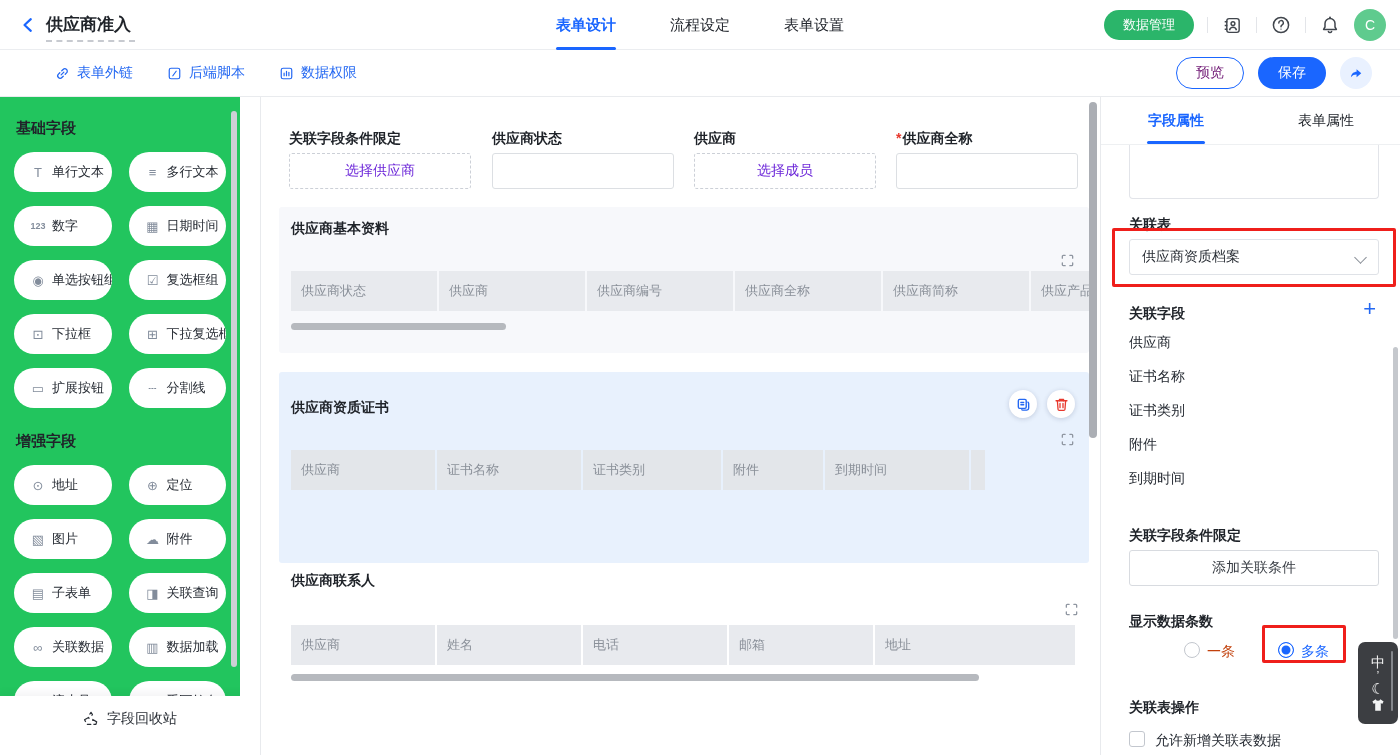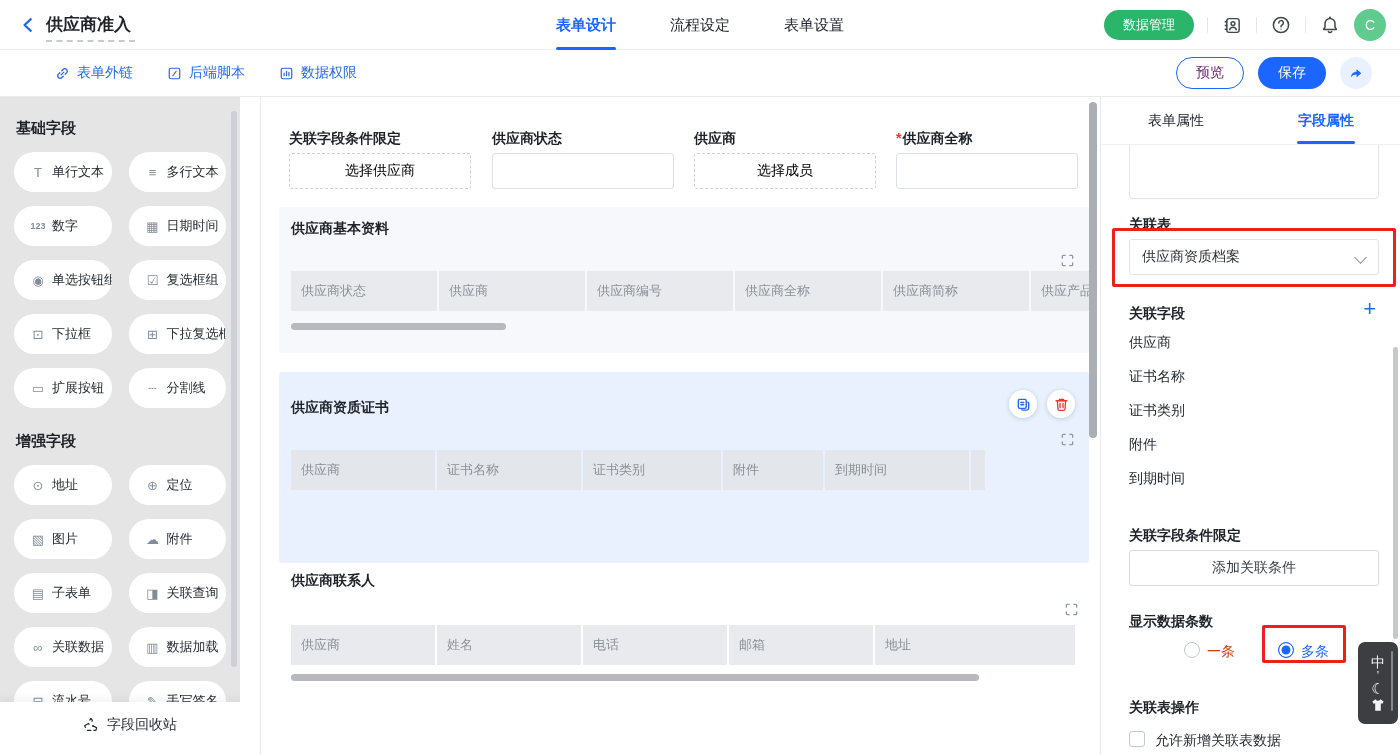--- a/index.html
+++ b/index.html
@@ -23,37 +23,37 @@
   
   .subbar { position:absolute; left:0; top:50px; width:1400px; height:47px; background:#fff; border-bottom:1px solid #e9ebee; z-index:29; }
   .subbar-links { position:absolute; left:55px; top:0; height:46px; display:flex; align-items:center; gap:34px; }
   .sub-link { display:flex; align-items:center; gap:7px; color:#2468f2; font-size:14px; cursor:pointer; }
   .subbar-right { position:absolute; right:28px; top:7px; display:flex; align-items:center; gap:14px; }
   .btn-preview { width:68px; height:32px; border-radius:16px; border:1px solid #1a66ff; color:#701a75; background:#fff; font-size:14px; display:flex; align-items:center; justify-content:center; cursor:pointer; }
   .btn-save { width:68px; height:32px; border-radius:16px; background:#1a66ff; color:#fff; font-size:14px; display:flex; align-items:center; justify-content:center; cursor:pointer; }
   .btn-share { width:32px; height:32px; border-radius:50%; background:#e9f1ff; display:flex; align-items:center; justify-content:center; cursor:pointer; }
 
   
-  .sidebar { position:absolute; left:0; top:97px; width:240px; bottom:8px; background:#e5e5e5; overflow:hidden; }
+  .sidebar { position:absolute; left:0; top:97px; width:240px; bottom:14px; background:#22c55e; overflow:hidden; }
   .sidebar-inner { padding:18px 14px 0 14px; }
   .side-sec-title { font-size:15px; font-weight:700; color:#20242a; margin:4px 0 14px 2px; }
   .pill-grid { display:grid; grid-template-columns:1fr 1fr; column-gap:17px; row-gap:14px; margin-bottom:24px; }
   .side-pill { height:40px; border-radius:20px; background:#fff; display:flex; align-items:center; padding-left:14px; font-size:13px; color:#262b33; cursor:grab; white-space:nowrap; overflow:hidden; }
   .side-pill .pi { width:20px; color:#828c9b; font-size:13px; margin-right:4px; flex:none; text-align:center; }
   .side-pill .pi.num { font-size:9px; font-weight:700; letter-spacing:0; }
   .side-scroll { position:absolute; right:3px; top:14px; width:6px; height:556px; border-radius:3px; background:#cdd0d5; cursor:pointer; }
   .recycle-bar { position:absolute; left:0; bottom:0; width:260px; height:45px; background:#fff; box-shadow:0 -3px 8px rgba(30,40,60,.06); display:flex; align-items:center; justify-content:center; gap:8px; font-size:14px; color:#2a2f36; cursor:pointer; z-index:5; }
 
   
   .canvas { position:absolute; left:260px; top:97px; width:840px; bottom:0; background:#fff; border-left:1px solid #e8eaed; overflow:hidden; }
   .canvas-scroll { position:absolute; right:3px; top:5px; width:8px; height:336px; border-radius:4px; background:#abaeb4; cursor:pointer; }
   .fld { position:absolute; width:182px; }
   .fld-label { font-size:14px; font-weight:700; color:#1f2329; height:20px; margin-bottom:3px; white-space:nowrap; }
   .req { color:#e8382d; margin-right:1px; }
-  .fld-input { height:36px; border-radius:3px; background:#fff; display:flex; align-items:center; justify-content:center; font-size:14px; color:#000000; }
+  .fld-input { height:36px; border-radius:3px; background:#fff; display:flex; align-items:center; justify-content:center; font-size:14px; color:#6d28d9; }
   .fld-input.dashed { border:1px dashed #ccd0d7; }
   .fld-input.solid { border:1px solid #dcdfe3; }
 
   .subform-block { position:absolute; left:18px; width:810px; border-radius:3px; }
   .sf-title { position:absolute; left:12px; font-size:14px; font-weight:700; color:#1f2329; }
   .sf-expand { position:absolute; width:15px; height:15px; cursor:pointer; color:#8f96a1; }
   .sf-header { position:absolute; left:12px; height:40px; display:flex; overflow:hidden; }
   .sf-cell { flex:none; height:40px; background:#e8eaee; color:#8a9099; font-size:13px; line-height:40px; padding-left:10px; margin-right:2px; overflow:hidden; white-space:nowrap; }
   .sel .sf-cell { background:#e3e6ea; }
   .h-scroll { position:absolute; height:7px; border-radius:4px; background:#b6b9be; cursor:pointer; }
@@ -356,22 +356,22 @@
       <div class="sf-cell" style="width: 144px;">邮箱</div>
       <div class="sf-cell" style="width: 200px;">地址</div>
     </div>
   <div class="h-scroll" style="left:30px; top:577px; width:688px;"></div>
 
   <div class="canvas-scroll"></div>
 </div>
 
 <div class="panel">
   <div class="panel-tabs">
+    <div class="panel-tab active">字段属性</div>
     <div class="panel-tab">表单属性</div>
-    <div class="panel-tab active">字段属性</div>
   </div>
 
   <div class="top-box"></div>
 
   <div class="p-label" style="top:119px;">关联表</div>
   <div class="select-box">
     <span>供应商资质档案</span>
     <span class="chevron"></span>
   </div>
 

